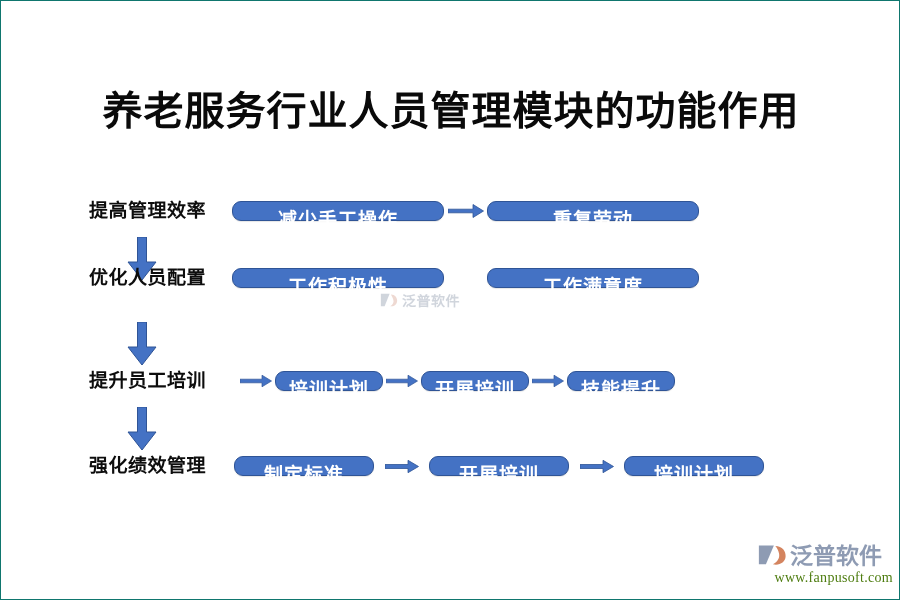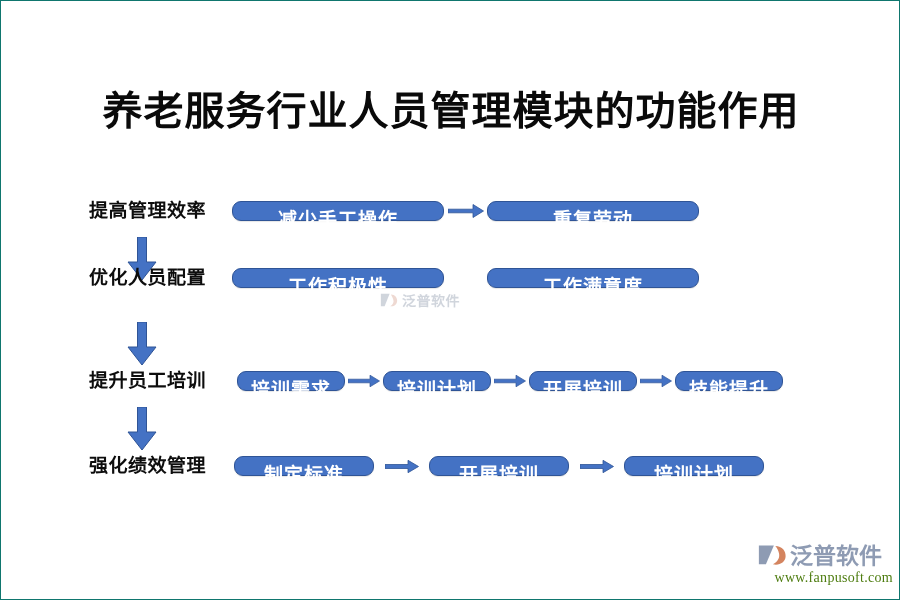--- a/index.html
+++ b/index.html
@@ -224,21 +224,20 @@
   <div class="arrow-down" style="top:321px;">
     <svg width="30" height="44" viewBox="0 0 30 44" aria-hidden="true">
       <path d="M10.5 0 H19.5 V25 H29 L15 43 L1 25 H10.5 Z" fill="#4472C4" stroke="#2F5496" stroke-width="1"></path>
     </svg>
   </div>
 
   <div class="row" style="top:359px;">
     <div class="row-label">提升员工培训</div>
 
     <div class="flow" style="left:236px;">
-      <div class="node w108">培训需求</div>
 
       <div class="arrow-right gap-38">
         <svg width="32" height="14" viewBox="0 0 32 14" aria-hidden="true">
           <path d="M0 5.2 H22 V1.2 L31.5 7 L22 12.8 V8.8 H0 Z" fill="#4472C4" stroke="#2F5496" stroke-width="0.7"></path>
         </svg>
       </div>
 
       <div class="node w108">培训计划</div>
 
       <div class="arrow-right gap-38">

